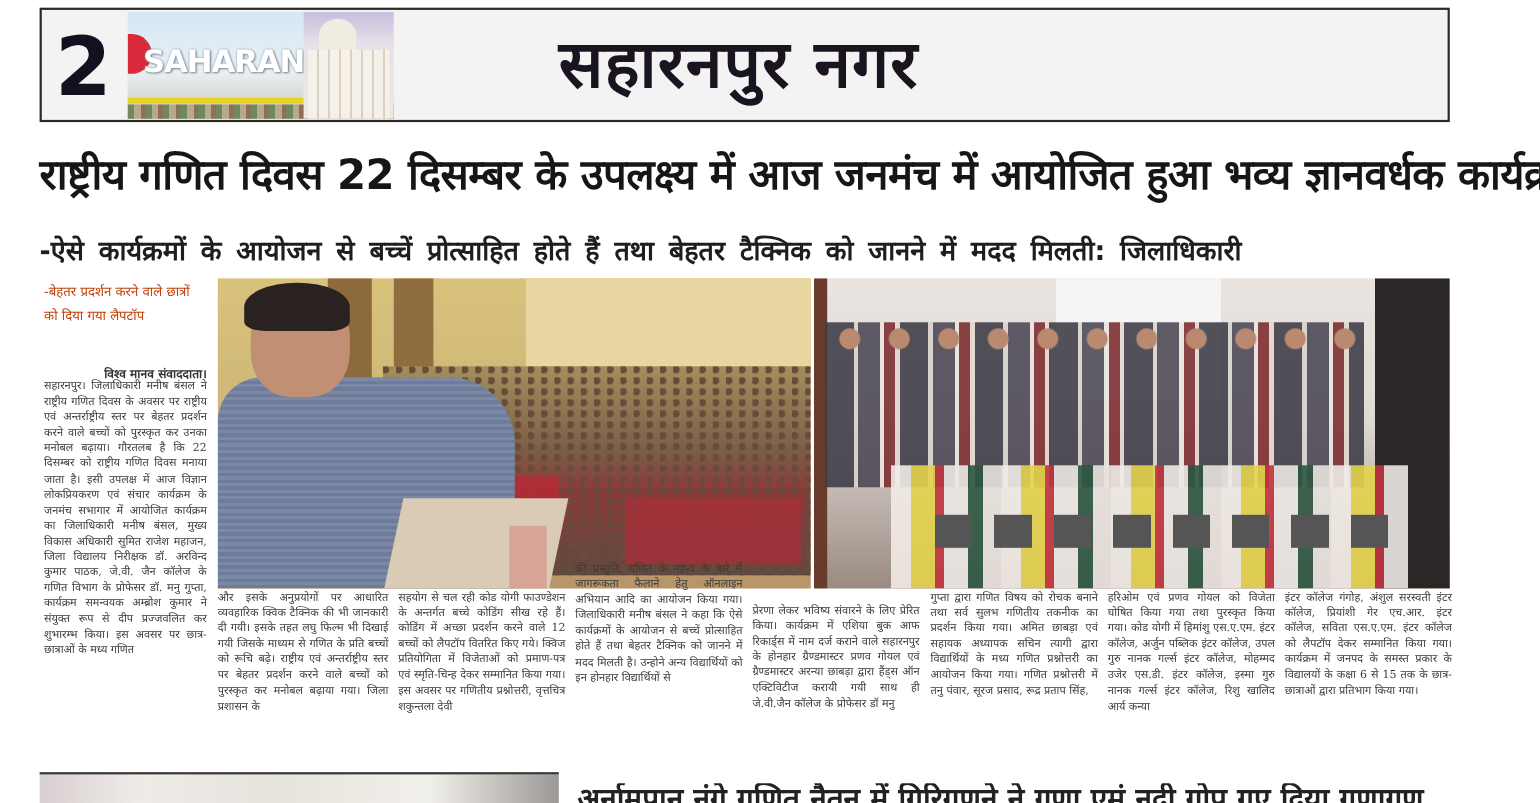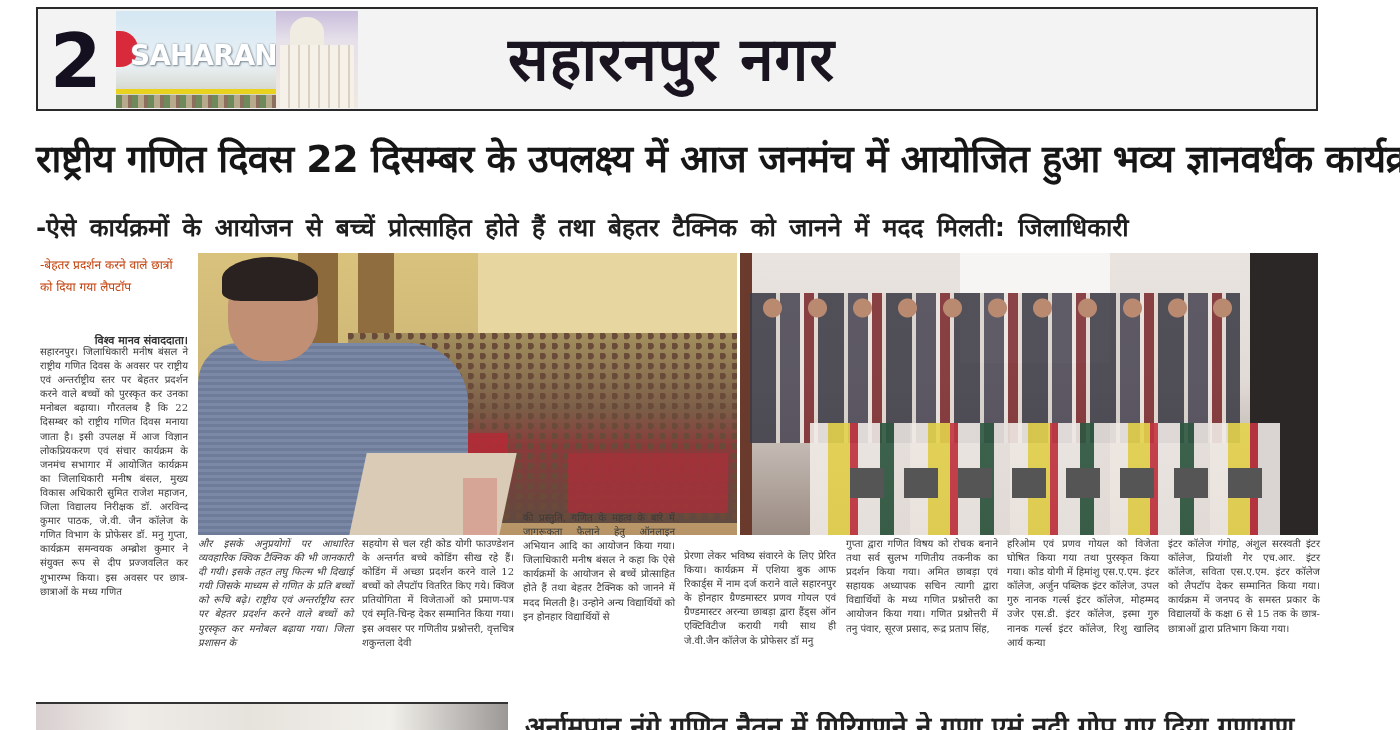--- a/index.html
+++ b/index.html
@@ -90,21 +90,21 @@
   }
   .byline {
     position: absolute; left: 52px; top: 332px; width: 136px; text-align: right;
     font-family: "DejaVu Sans", sans-serif; font-weight: bold; font-size: 11px; color: #333;
   }
   .body-col {
     position: absolute; font-family: "DejaVu Serif", serif; font-size: 10px; line-height: 14.1px;
     color: #3a3a3a; text-align: justify;
   }
   .col-side { left: 40px; top: 345px; width: 148px; height: 345px; }
-  .col-1 { left: 198px; top: 537px; width: 155px; height: 155px; font-style: italic; }
+  .col-1 { left: 198px; top: 537px; width: 155px; height: 155px; }
   .col-2 { left: 362px; top: 537px; width: 152px; height: 155px; }
   .col-3 { left: 523px; top: 511px; width: 152px; height: 155px; }
   .col-4 { left: 684px; top: 549px; width: 152px; height: 155px; }
   .col-5 { left: 846px; top: 537px; width: 152px; height: 155px; }
   .col-6 { left: 1007px; top: 537px; width: 152px; height: 155px; }
   .col-7 { left: 1168px; top: 537px; width: 152px; height: 155px; }
 
   
   .photo-1 {
     position: absolute; left: 198px; top: 253px; width: 539px; height: 282px; overflow: hidden;

